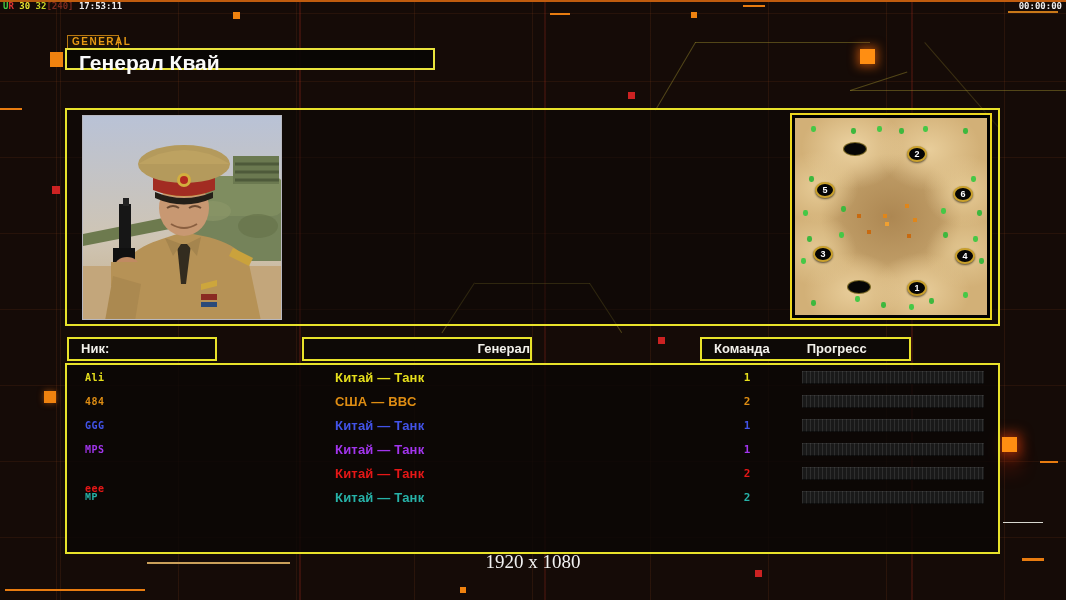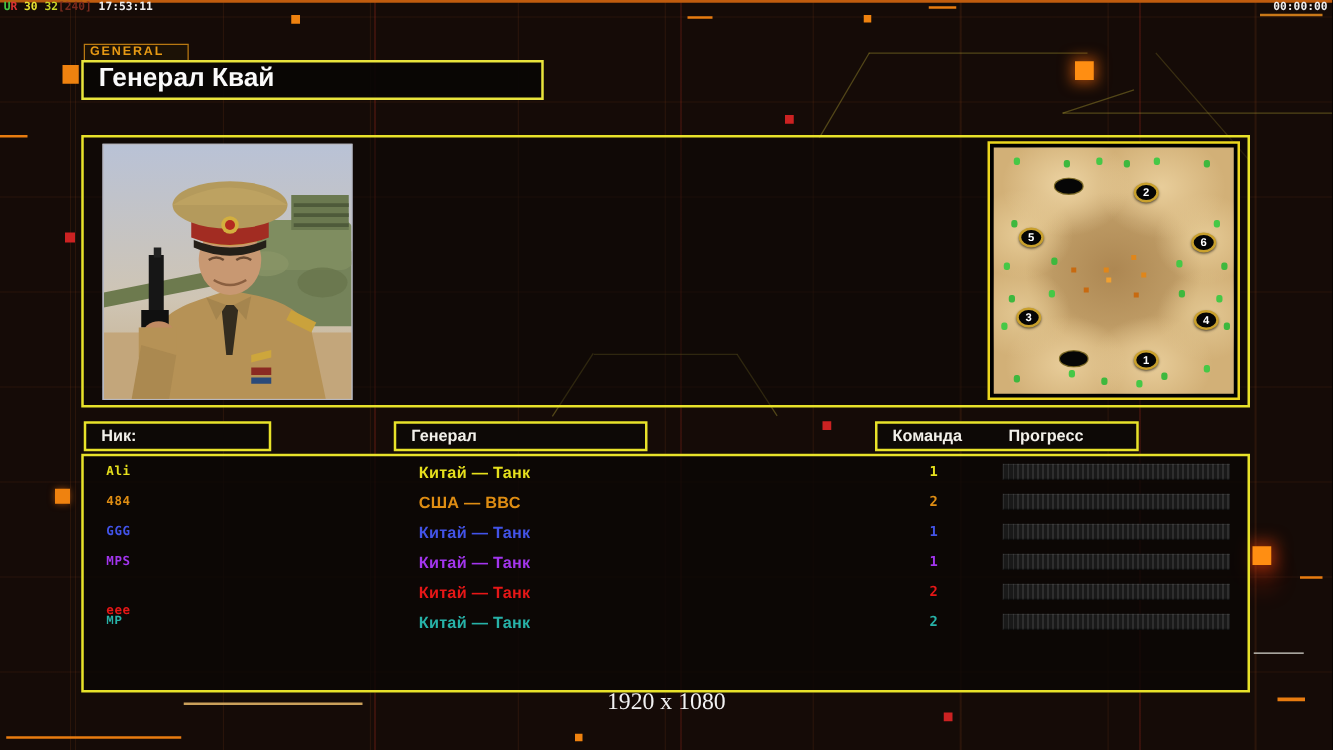--- a/index.html
+++ b/index.html
@@ -23,24 +23,24 @@
   .sq.or{background:#ef820f;}
   .sq.glow{background:#ff8e12;box-shadow:0 0 10px 3px rgba(255,110,12,.55);}
   .sq.glow2{background:#ff8e12;box-shadow:0 0 12px 4px rgba(255,70,12,.5),0 16px 20px rgba(255,40,10,.35);}
   .divider-top{position:absolute;left:0;top:328;width:1066px;height:2px;background:#b55a0f;}
   .divider-bottom{position:absolute;left:66px;top:556;width:1000px;height:2px;background:#c05c0e;}
 
   .debug-bar{position:absolute;left:3px;top:1px;font:bold 9px "DejaVu Sans Mono",monospace;white-space:pre;}
   .timer{position:absolute;right:4px;top:1px;font:bold 9px "DejaVu Sans Mono",monospace;color:#f0eeee;}
   .timer-underline{position:absolute;right:8px;top:11px;width:50px;height:2px;background:#c87818;}
 
-  .general-tab{position:absolute;left:67px;top:35px;width:84px;height:14px;border:1px solid #b87812;
+  .general-tab{position:absolute;left:67px;top:35px;width:52px;height:14px;border:1px solid #b87812;
     background:#1c1206;color:#e89a14;font-size:10px;font-weight:bold;letter-spacing:1.5px;
     line-height:11px;padding-left:4px;}
-  .title-box{position:absolute;left:65px;top:48px;width:370px;height:32px;border:2px solid #e9e43c;
+  .title-box{position:absolute;left:65px;top:48px;width:370px;height:22px;border:2px solid #e9e43c;
     background:rgba(8,6,4,.9);color:#fafafa;font-size:21px;font-weight:bold;line-height:26px;padding-left:12px;}
 
   .main-panel{position:absolute;left:65px;top:108px;width:935px;height:218px;border:2px solid #e8e22a;
     background:rgba(12,7,5,.5);}
   .portrait{position:absolute;left:15px;top:5px;width:200px;height:205px;border:1px solid #b8b8c0;overflow:hidden;background:#b9c2d6;}
   .briefing{position:absolute;left:323px;top:85px;width:340px;}
   .briefing p{margin:0 0 9px;font-size:8px;line-height:10px;font-weight:bold;color:#ddd6cc;letter-spacing:.1px;}
 
   .map-box{position:absolute;left:723px;top:3px;width:202px;height:207px;border:2px solid #ecd61e;background:#000;padding:3px;}
   .map{position:relative;width:192px;height:197px;overflow:hidden;background:
@@ -63,21 +63,21 @@
       14px 58px #3eb83e,8px 92px #46c846,12px 118px #3eb83e,6px 140px #46c846,
       176px 58px #46c846,182px 92px #3eb83e,178px 118px #46c846,184px 140px #3eb83e,
       16px 182px #3eb83e,60px 178px #46c846,86px 184px #3eb83e,114px 186px #46c846,134px 180px #3eb83e,168px 174px #46c846,
       46px 88px #3eb83e,146px 90px #46c846,44px 114px #46c846,148px 114px #3eb83e;}
   .map-supply{position:absolute;left:0;top:0;width:4px;height:4px;background:transparent;
     box-shadow:88px 96px #e0861a,72px 112px #c86a10,110px 86px #e0861a,112px 116px #c86a10,90px 104px #f0a030,62px 96px #c86a10,118px 100px #e0861a;}
 
   .hdr{position:absolute;top:337px;height:24px;border:2px solid #e8e22a;background:#0d0906;color:#f2f0ea;
     font-weight:bold;font-size:13px;line-height:20px;padding-left:12px;}
   .hdr-nick{left:67px;width:150px;}
-  .hdr-general{left:315px;width:203px;}
+  .hdr-general{left:302px;width:230px;text-align:right;}
   .hdr-team{left:700px;width:211px;display:flex;gap:37px;}
 
   .players-panel{position:absolute;left:65px;top:363px;width:935px;height:191px;border:2px solid #e8e22a;
     background:rgba(10,6,5,.8);}
   .p-row{position:relative;height:24px;}
   .p-name{position:absolute;left:18px;top:7px;font:bold 10px "DejaVu Sans Mono",monospace;letter-spacing:.5px;}
   .p-general{position:absolute;left:268px;top:5px;font-weight:bold;font-size:13px;letter-spacing:.2px;}
   .p-team{position:absolute;left:660px;top:6px;width:40px;text-align:center;font:bold 11px "DejaVu Sans Mono",monospace;}
   .p-bar{position:absolute;left:735px;top:6px;width:182px;height:13px;
     background:repeating-linear-gradient(90deg,#2e2e2e 0 1px,#191919 1px 4px);

